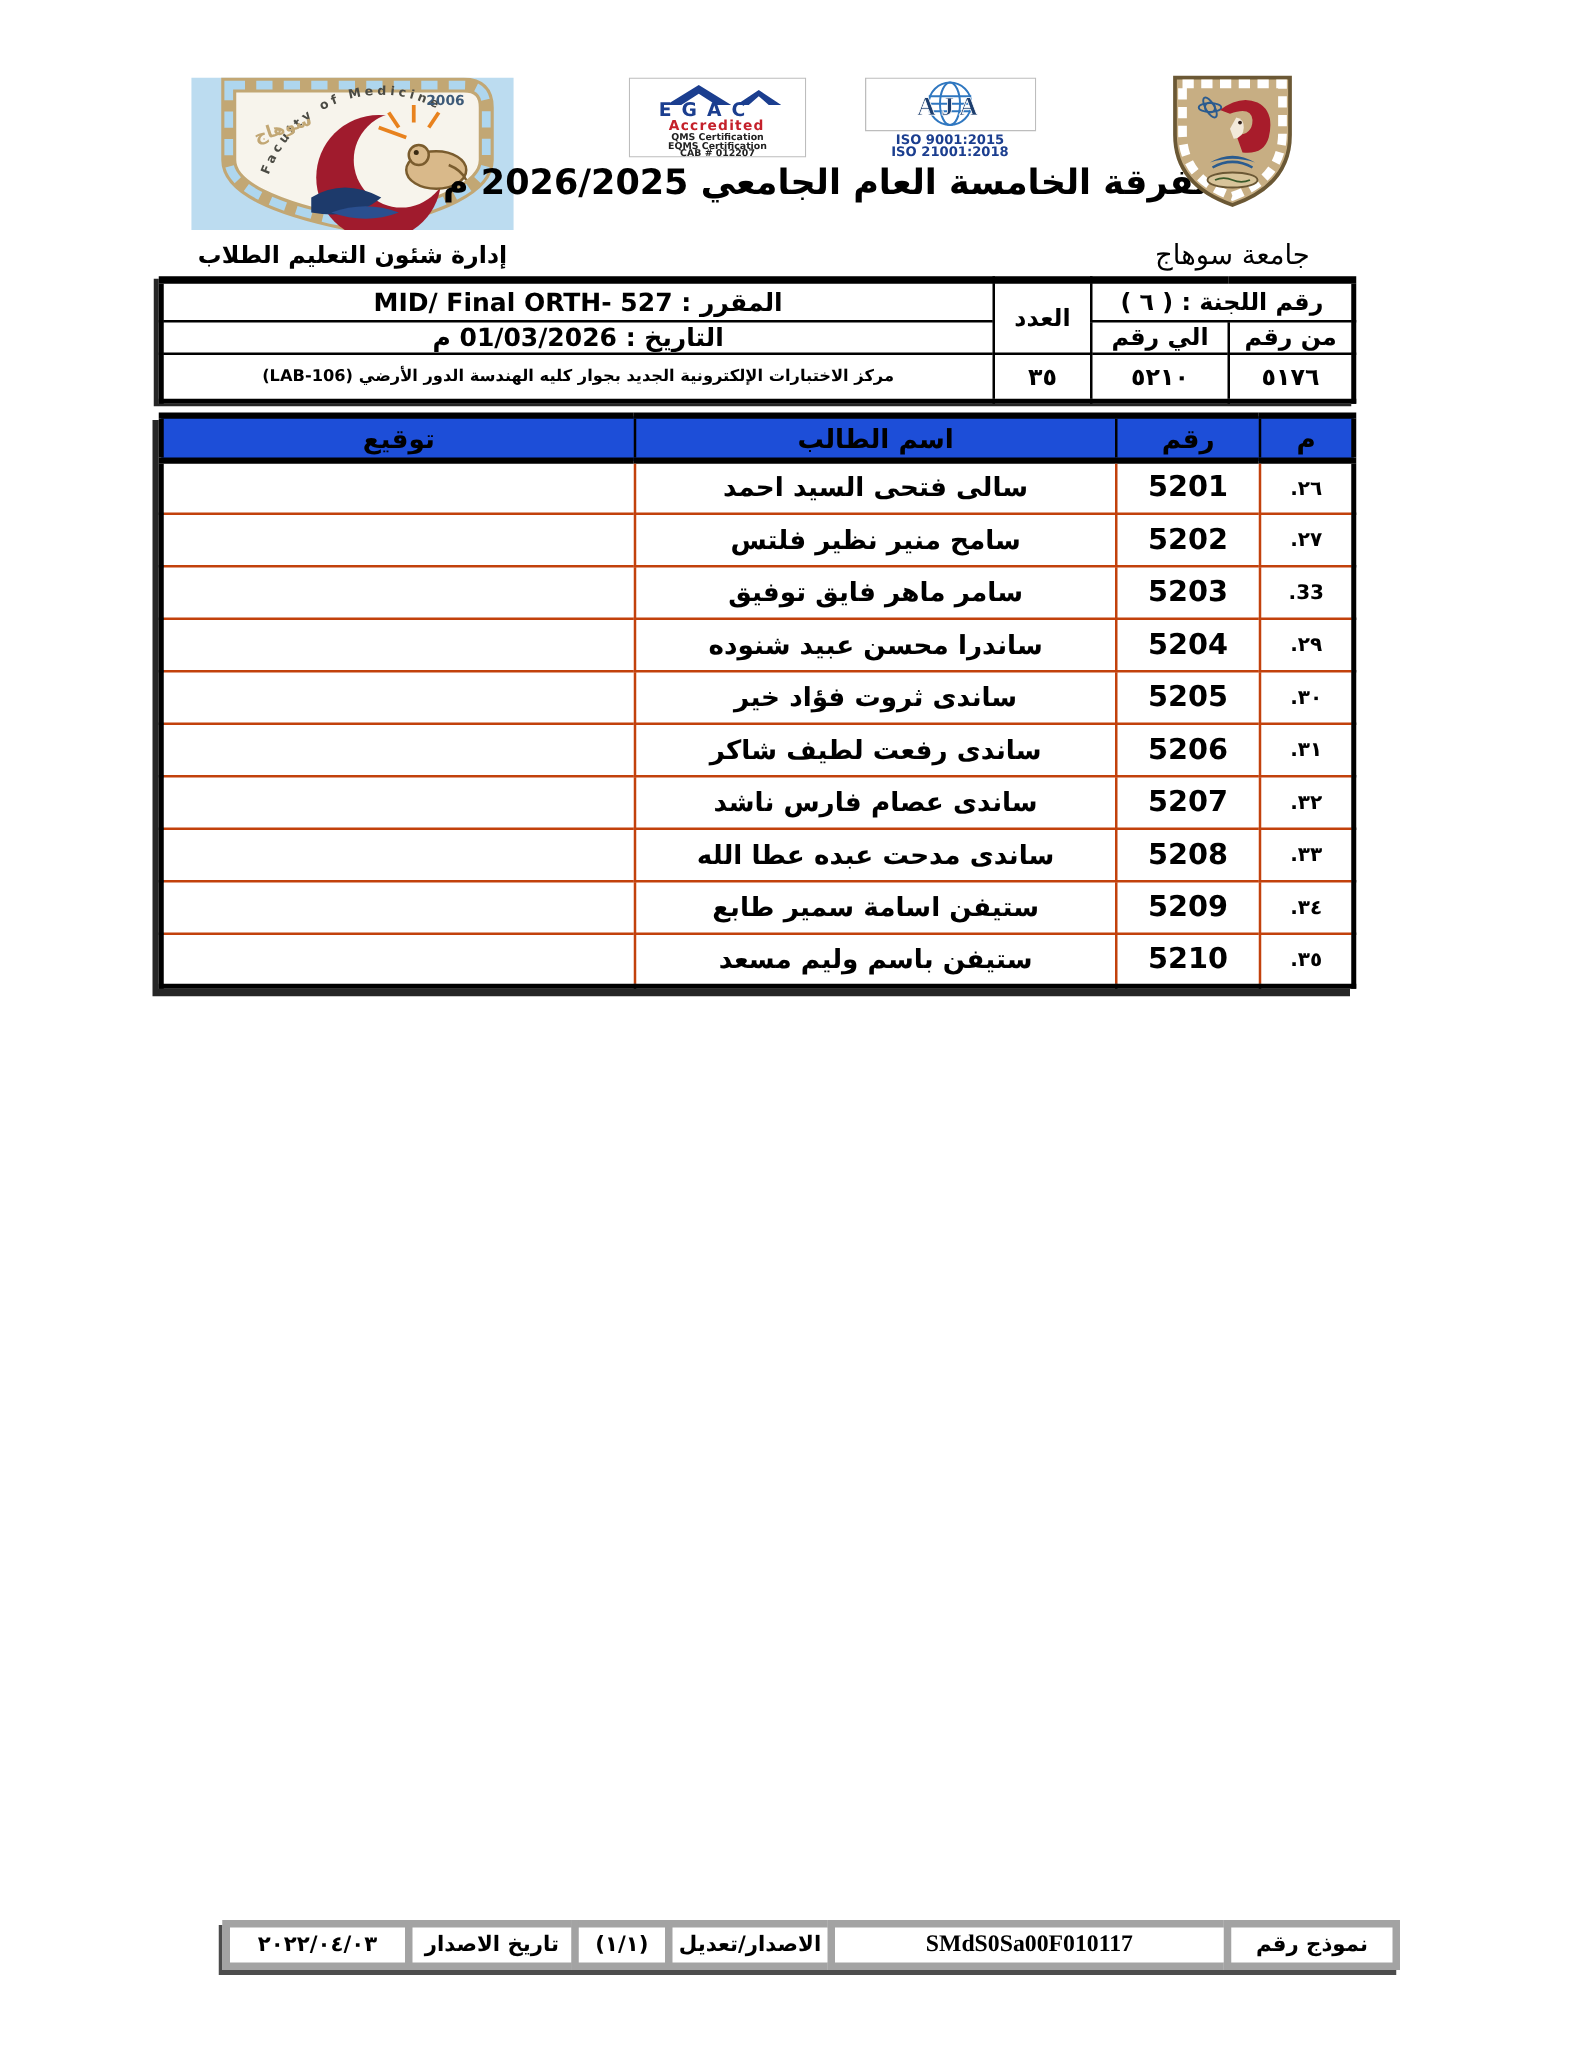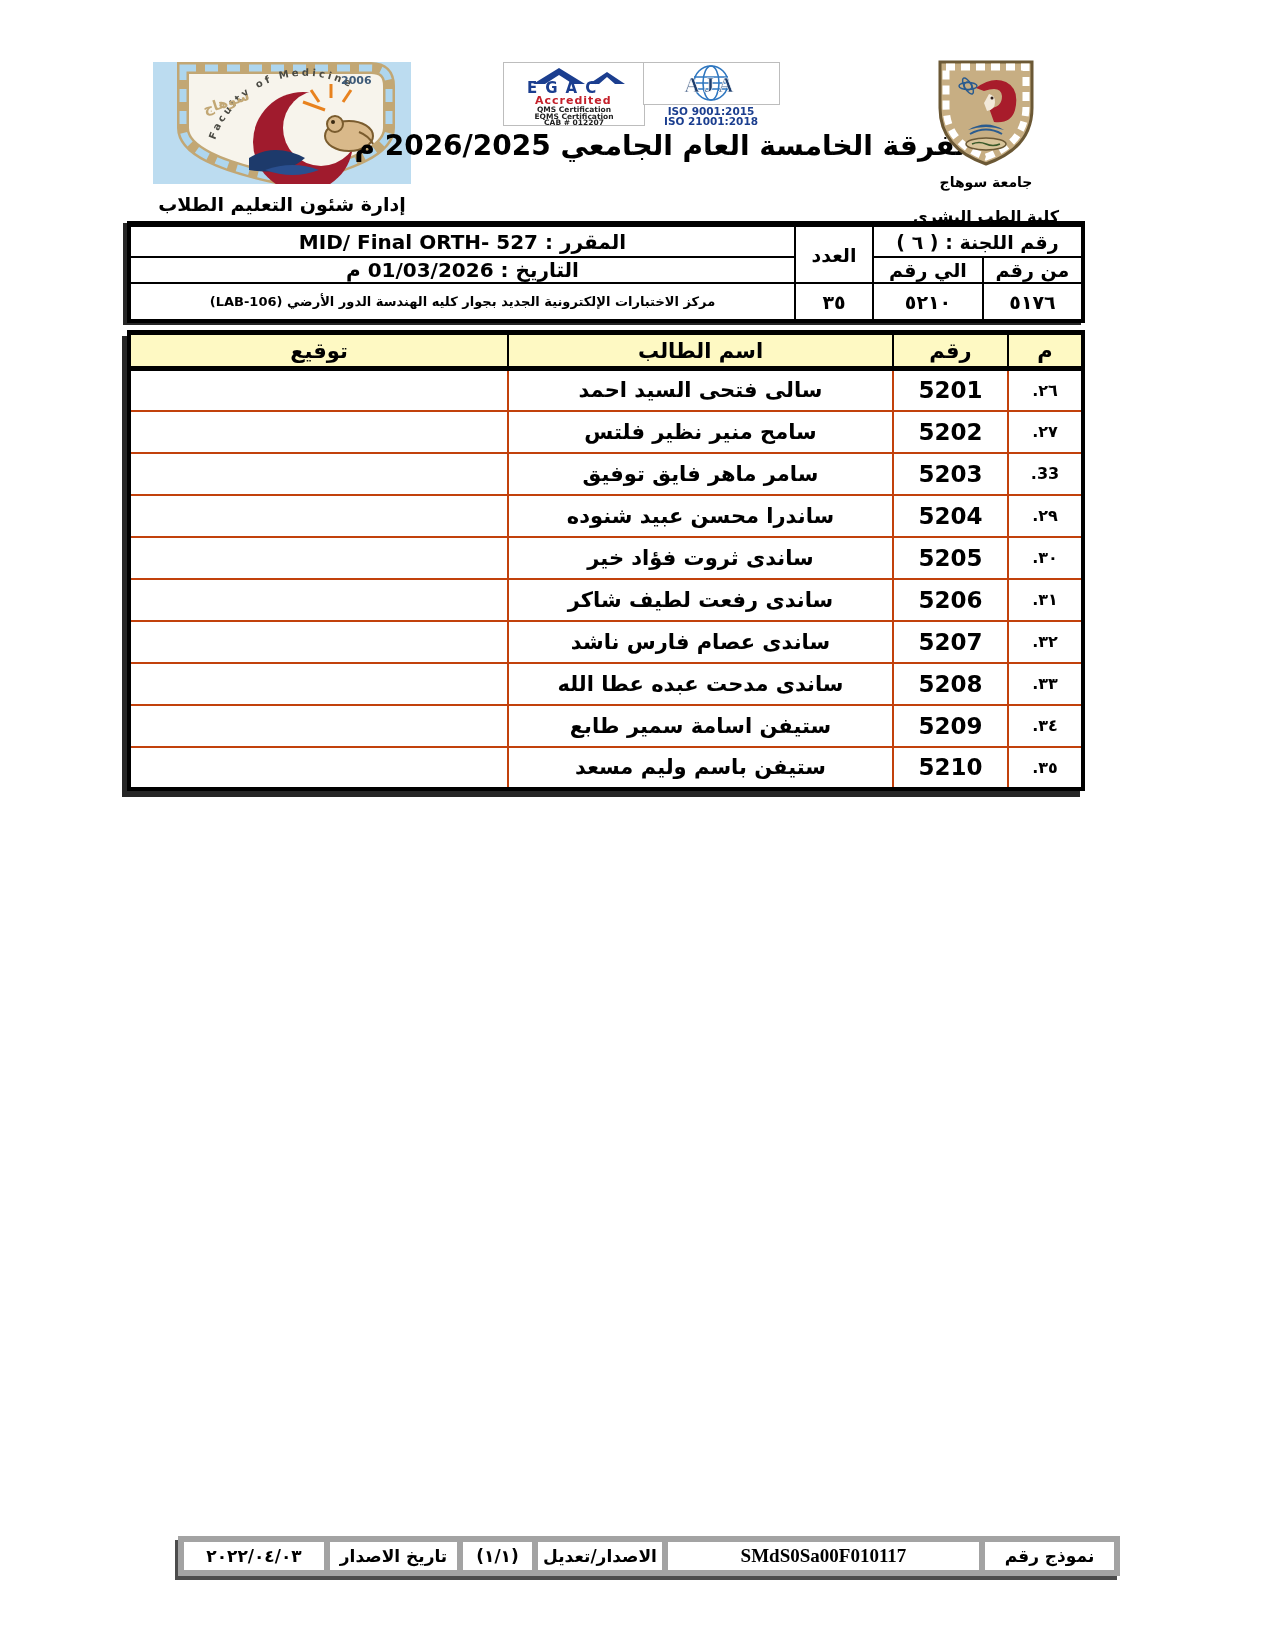--- a/index.html
+++ b/index.html
@@ -7,26 +7,26 @@
   body{
     width:1275px;height:1650px;position:relative;overflow:hidden;
     font-family:"DejaVu Sans",sans-serif;color:#000;
   }
   .abs{position:absolute}
 
   
   #faculty-logo-wrap{left:153px;top:62px;width:258px;text-align:center}
   #faculty-logo-label{margin-top:5px;font-size:19px;font-weight:bold;direction:rtl;white-space:nowrap}
   #cert-egac{left:503px;top:62px}
-  #cert-aja{left:643px;top:62px}
+  #cert-aja{left:692px;top:62px}
   #titles{left:345px;top:127px;width:640px;text-align:center;direction:rtl}
   #title1{font-size:29px;font-weight:bold;line-height:1.1}
   #title2{font-size:28px;font-weight:bold;line-height:1.15;margin-top:3px}
   #uni-wrap{left:900px;top:56px;width:172px;text-align:center;direction:rtl}
-  #uni-name{font-size:14px;font-weight:bold;margin-top:2px}
+  #uni-name{font-size:22px;font-weight:normal;margin-top:20px}
   #uni-faculty{font-size:16px;font-weight:bold;margin-top:17px}
 
   
   #info-table{
     left:127px;top:221px;width:958px;border-collapse:collapse;direction:rtl;
     border:4px solid #000;border-top:6px solid #000;
     box-shadow:-4px 2px 0 rgba(0,0,0,.85);
     table-layout:fixed;background:#fff;
   }
   #info-table td{border:2px solid #000;text-align:center;vertical-align:middle;font-weight:bold}
@@ -40,21 +40,21 @@
   .cell-range-val,.cell-count-val{font-size:19px}
   .cell-location{font-size:13px}
 
   
   #student-table{
     left:127px;top:330px;width:958px;border-collapse:collapse;direction:rtl;
     border:4px solid #000;table-layout:fixed;background:#fff;
     box-shadow:-5px 6px 0 rgba(0,0,0,.85);
   }
   #student-table th{
-    background:#fef9c3;border:2px solid #000;border-top:5px solid #000;border-bottom:5px solid #000;
+    background:#1d4ed8;border:2px solid #000;border-top:5px solid #000;border-bottom:5px solid #000;
     height:36px;font-size:21px;font-weight:bold;text-align:center;vertical-align:middle;
   }
   #student-table td{
     border:2px solid #c2410c;height:42px;text-align:center;vertical-align:middle;font-weight:bold;background:#fff;
   }
   #student-table td.cell-serial{font-size:16px}
   #student-table td.cell-number{font-size:23px}
   #student-table td.cell-name{font-size:21px;white-space:nowrap}
 
   

